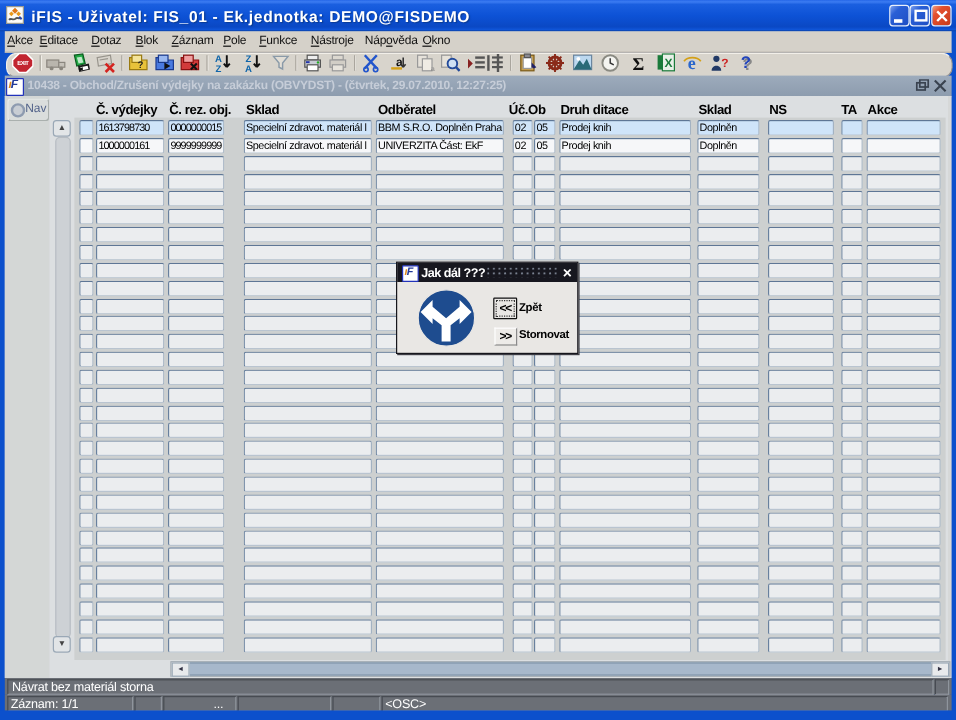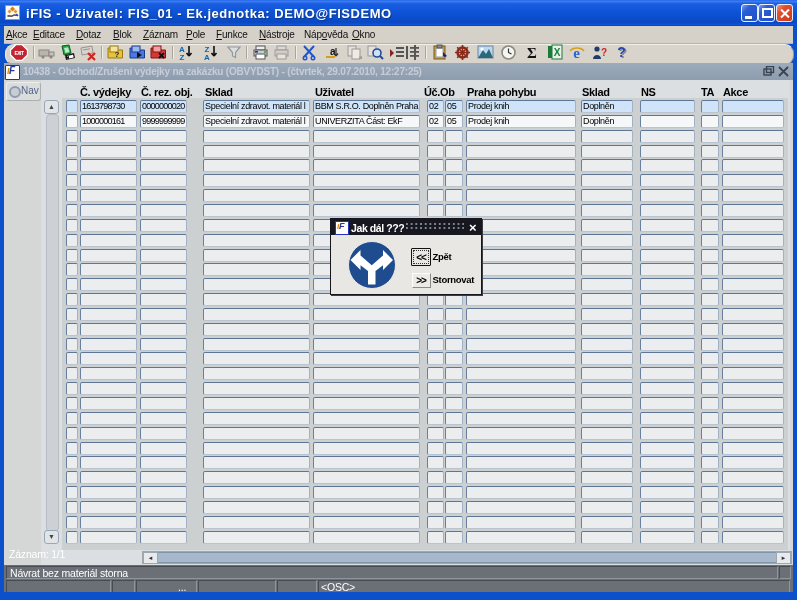--- a/index.html
+++ b/index.html
@@ -254,30 +254,30 @@
 <div class="abs" id="content"></div>
 <div class="abs" id="navstrip"></div>
 <div class="abs" id="navbtn"></div>
 <div class="abs" id="navcirc"></div>
 <div class="abs" id="navlabel">Nav</div>
 <div class="abs" id="gridbg"></div>
 <div class="abs" style="left:62px;top:98px;width:726px;height:452px;background:#cdd0d0"></div>
 <div class="hl" style="left:80px">Č. výdejky</div>
 <div class="hl" style="left:141px">Č. rez. obj.</div>
 <div class="hl" style="left:205px">Sklad</div>
-<div class="hl" style="left:315px">Uživatel</div>
+<div class="hl" style="left:315px">Odběratel</div>
 <div class="hl" style="left:424px">Úč.Ob</div>
-<div class="hl" style="left:467px">Praha pohybu</div>
+<div class="hl" style="left:467px">Druh ditace</div>
 <div class="hl" style="left:582px">Sklad</div>
 <div class="hl" style="left:641px">NS</div>
 <div class="hl" style="left:701px">TA</div>
 <div class="hl" style="left:723px">Akce</div>
 <div class="cell sel" style="left:66px;top:100.0px;width:9px;"></div>
 <div class="cell sel" style="left:80px;top:100.0px;width:54px;letter-spacing:-0.75px;">1613798730</div>
-<div class="cell sel" style="left:140px;top:100.0px;width:44px;letter-spacing:-0.75px;">0000000020</div>
+<div class="cell sel" style="left:140px;top:100.0px;width:44px;letter-spacing:-0.75px;">0000000015</div>
 <div class="cell sel" style="left:203px;top:100.0px;width:104px;">Specielní zdravot. materiál l</div>
 <div class="cell sel" style="left:313px;top:100.0px;width:104px;">BBM S.R.O. Doplněn Praha</div>
 <div class="cell sel" style="left:427px;top:100.0px;width:14px;">02</div>
 <div class="cell sel" style="left:445px;top:100.0px;width:15px;">05</div>
 <div class="cell sel" style="left:466px;top:100.0px;width:107px;">Prodej knih</div>
 <div class="cell sel" style="left:581px;top:100.0px;width:49px;">Doplněn</div>
 <div class="cell sel" style="left:640px;top:100.0px;width:52px;"></div>
 <div class="cell sel" style="left:701px;top:100.0px;width:15px;"></div>
 <div class="cell sel" style="left:722px;top:100.0px;width:59px;"></div>
 <div class="cell dat" style="left:66px;top:114.8px;width:9px;"></div>
@@ -639,21 +639,21 @@
 <div class="abs" id="statusB"></div>
 <div class="inset" style="left:6px;top:566px;width:770px;height:11px"></div>
 <div class="inset" style="left:779px;top:566px;width:10px;height:11px"></div>
 <div class="stext" style="left:10px;top:567px">Návrat bez materiál storna</div>
 <div class="inset" style="left:6px;top:580px;width:103px;height:11px"></div>
 <div class="inset" style="left:112px;top:580px;width:21px;height:11px"></div>
 <div class="inset" style="left:136px;top:580px;width:59px;height:11px"></div>
 <div class="inset" style="left:198px;top:580px;width:76px;height:11px"></div>
 <div class="inset" style="left:277px;top:580px;width:38px;height:11px"></div>
 <div class="inset" style="left:318px;top:580px;width:470px;height:11px"></div>
-<div class="stext" style="left:9px;top:548px">Záznam: 1/1</div>
+<div class="stext" style="left:9px;top:581px">Záznam: 1/1</div>
 <div class="stext" style="left:178px;top:581px">...</div>
 <div class="stext" style="left:321px;top:581px">&lt;OSC&gt;</div>
 <div class="abs" id="bottomborder"></div>
 <div class="abs" id="dlg">
 <div class="abs" id="dlgtitle"></div>
 <div class="abs" id="dlgicon"></div>
     <span class="ifislogo" style="left:6px;top:2px;color:#e08a1a;font-size:9px">ı</span>
     <span class="ifislogo" style="left:8px;top:2px;font-size:9px">F</span>
 <div class="abs" id="dlgtext">Jak dál ???</div>
 <div class="abs" id="dlggrip"></div>

